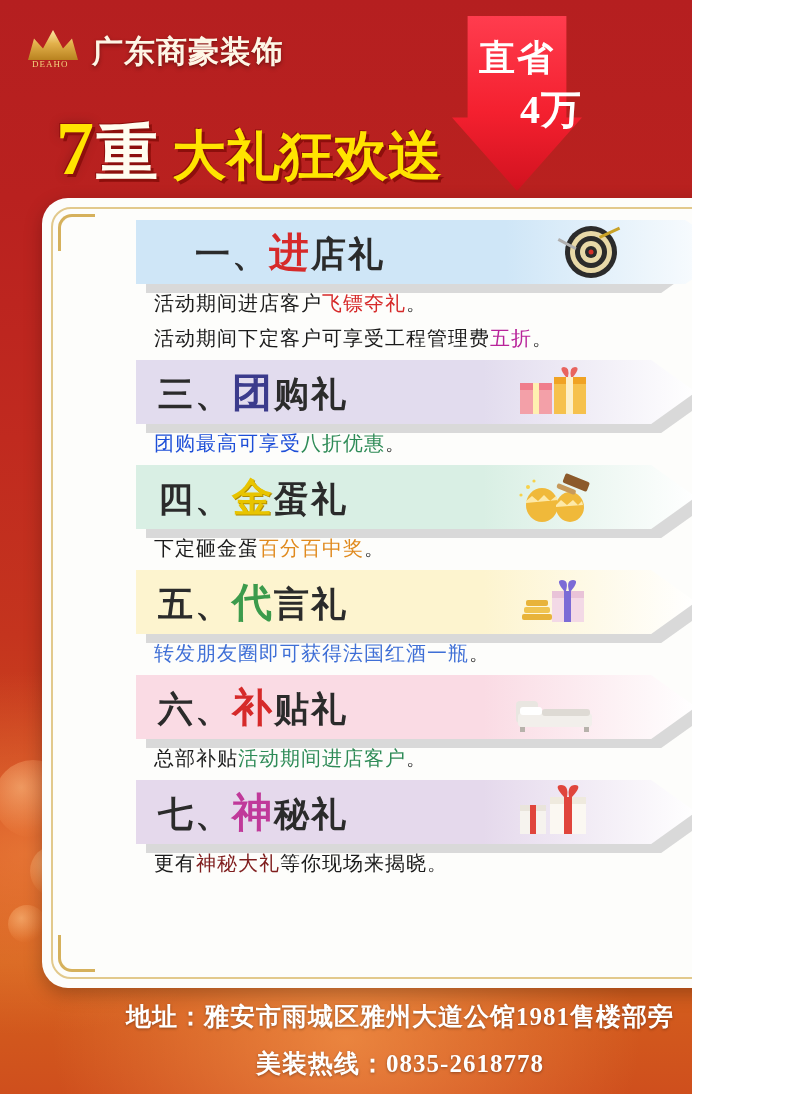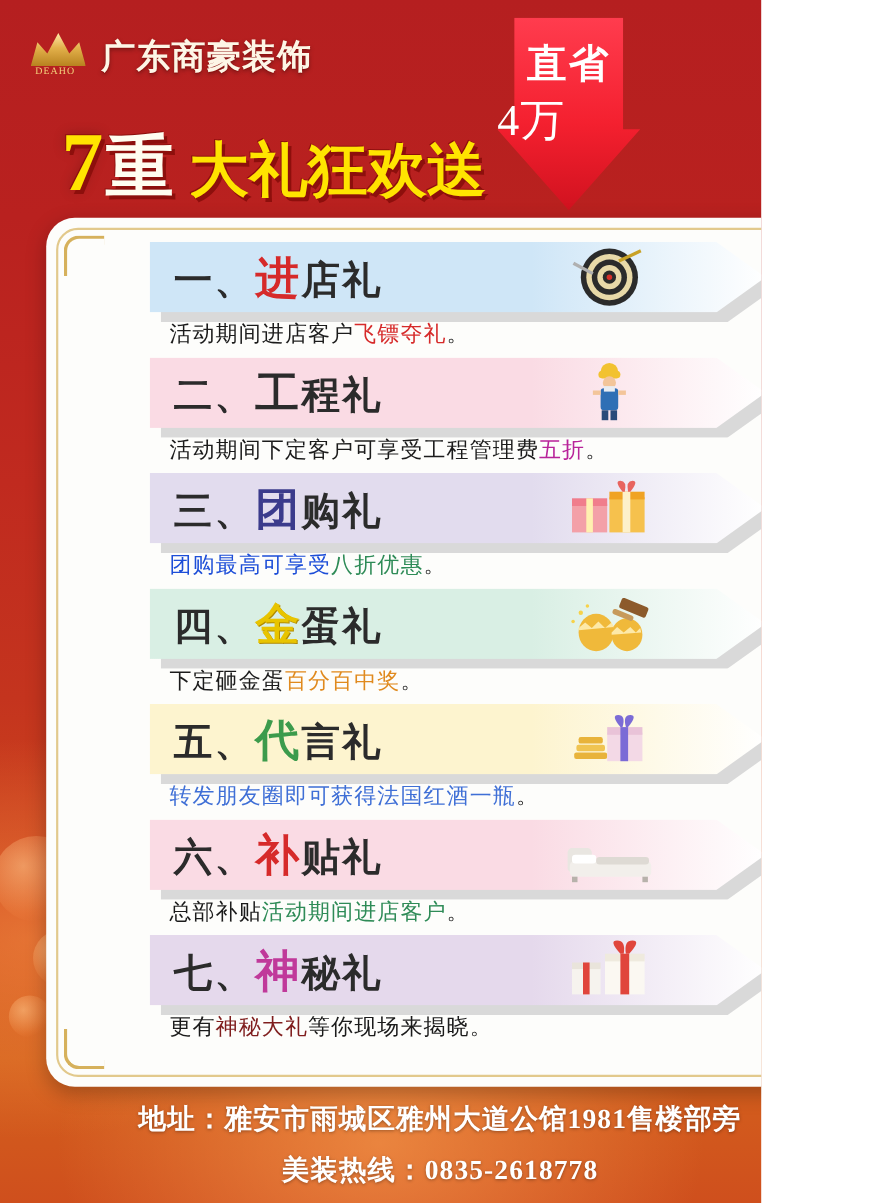--- a/index.html
+++ b/index.html
@@ -101,23 +101,23 @@
     font-family: "Liberation Serif", serif;
     font-weight: bold;
     font-size: 36px;
     letter-spacing: 2px;
     color: #fff;
   }
   .arrow-badge .t2 {
     position: absolute;
     left: 0; top: 66px;
     width: 130px;
-    text-align: left;
-    font-family: "Liberation Serif", serif;
-    font-weight: normal;
+    text-align: right;
+    font-family: "Liberation Serif", serif;
+    font-weight: bold;
     font-size: 40px;
     letter-spacing: 1px;
     color: #fff;
   }
 
   .headline {
     position: absolute;
     left: 56px;
     top: 110px;
     display: flex;
@@ -286,58 +286,39 @@
 
   <div class="card">
     <div class="corner tl"></div>
     <div class="corner tr"></div>
     <div class="corner bl"></div>
     <div class="corner br"></div>
     <div class="items" id="items-root">
         <div class="item">
           <div class="banner-wrap">
             <div class="shadow"></div>
-            <div class="banner" style="background: linear-gradient(90deg, rgb(207, 230, 247) 0%, rgb(207, 230, 247) 62%, rgb(255, 255, 255) 100%);">
+            <div class="banner" style="background: linear-gradient(90deg, rgb(207, 230, 247) 0%, rgb(207, 230, 247) 62%, rgb(255, 255, 255) 100%); padding-left: 37px;">
               <div class="txt"><span>一、</span><span class="hl" style="color: rgb(214, 42, 42);">进</span><span>店礼</span></div>
               <div class="icon-box">
                 <div style="width: 92px; height: 56px;"><svg viewBox="0 0 92 56" width="92" height="56">
                     <ellipse cx="46" cy="28" rx="26" ry="26" fill="#2b2b2b"></ellipse>
                     <ellipse cx="46" cy="28" rx="21" ry="21" fill="#e8d9a8"></ellipse>
                     <ellipse cx="46" cy="28" rx="16" ry="16" fill="#2b2b2b"></ellipse>
                     <ellipse cx="46" cy="28" rx="11" ry="11" fill="#e8d9a8"></ellipse>
                     <ellipse cx="46" cy="28" rx="6" ry="6" fill="#2b2b2b"></ellipse>
                     <ellipse cx="46" cy="28" rx="2.5" ry="2.5" fill="#d6302a"></ellipse>
                     <rect x="54" y="12" width="22" height="3" transform="rotate(-25 54 12)" fill="#c9a227"></rect>
                     <rect x="14" y="14" width="20" height="3" transform="rotate(28 14 14)" fill="#b0b0b0"></rect>
                   </svg></div>
               </div>
             </div>
           </div>
           <div class="note"><span style="color: rgb(27, 27, 27);">活动期间进店客户</span><span style="color: rgb(214, 42, 42);">飞镖夺礼</span><span style="color: rgb(27, 27, 27);">。</span></div>
         </div>
         <div class="item">
-          <div class="banner-wrap">
-            <div class="shadow"></div>
-            <div class="banner" style="background: linear-gradient(90deg, rgb(250, 219, 228) 0%, rgb(250, 219, 228) 62%, rgb(255, 255, 255) 100%);">
-              <div class="txt"><span>二、</span><span class="hl" style="color: rgb(43, 43, 43);">工</span><span>程礼</span></div>
-              <div class="icon-box">
-                <div style="width: 92px; height: 56px;"><svg viewBox="0 0 92 56" width="92" height="56">
-                    <rect x="36" y="8" width="20" height="7" rx="3.5" fill="#f2c230"></rect>
-                    <path d="M38 9 a8 8 0 0 1 16 0z" fill="#f2c230"></path>
-                    <circle cx="46" cy="19" r="6" fill="#f3c59a"></circle>
-                    <rect x="38" y="24" width="16" height="20" rx="3" fill="#2f6fb5"></rect>
-                    <rect x="41" y="22" width="10" height="5" fill="#e8ecf2"></rect>
-                    <rect x="39" y="44" width="6" height="9" fill="#2a4c7a"></rect>
-                    <rect x="47" y="44" width="6" height="9" fill="#2a4c7a"></rect>
-                    <rect x="31" y="26" width="7" height="4" fill="#f3c59a"></rect>
-                    <rect x="54" y="26" width="7" height="4" fill="#f3c59a"></rect>
-                  </svg></div>
-              </div>
-            </div>
-          </div>
           <div class="note"><span style="color: rgb(27, 27, 27);">活动期间下定客户可享受工程管理费</span><span style="color: rgb(184, 35, 154);">五折</span><span style="color: rgb(27, 27, 27);">。</span></div>
         </div>
         <div class="item">
           <div class="banner-wrap">
             <div class="shadow"></div>
             <div class="banner" style="background: linear-gradient(90deg, rgb(226, 220, 238) 0%, rgb(226, 220, 238) 62%, rgb(255, 255, 255) 100%);">
               <div class="txt"><span>三、</span><span class="hl" style="color: rgb(59, 59, 140);">团</span><span>购礼</span></div>
               <div class="icon-box">
                 <div style="width: 92px; height: 56px;"><svg viewBox="0 0 92 56" width="92" height="56">
                     <rect x="12" y="24" width="32" height="26" fill="#f3a0a8"></rect>

